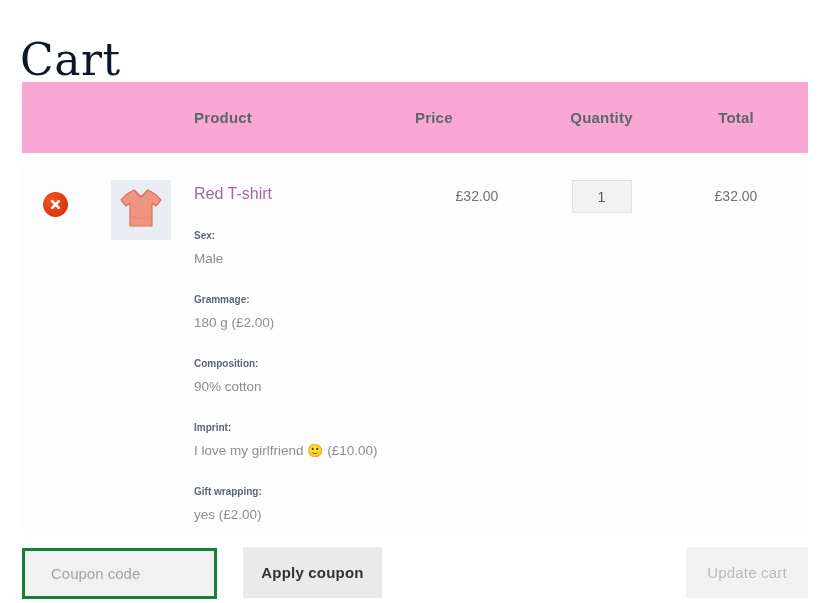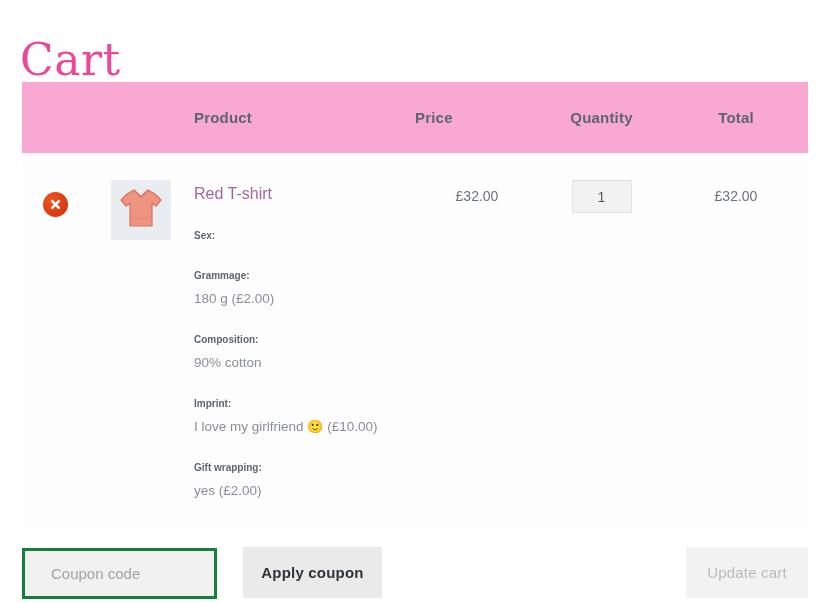--- a/index.html
+++ b/index.html
@@ -23,21 +23,21 @@
 
   
   .page-title {
     position: absolute;
     left: 20px;
     top: 2px;
     font-family: "DejaVu Serif", "Liberation Serif", serif;
     font-size: 44px;
     font-weight: 400;
     letter-spacing: 0.5px;
-    color: #ec4899;
+    color: #0f172a;
     line-height: 58px;
   }
 
   
   .cart-table {
     position: absolute;
     left: 22px;
     top: 82px;
     width: 786px;
     background: #fdfdfd;
@@ -242,20 +242,21 @@
             </svg>
           </span>
         </div>
       </div>
 
       <div class="col-name name-cell">
         <a class="product-link">Red T-shirt</a>
 
         <div class="variation">
           <div class="var-label">Sex:</div>
+          <div class="var-value">Male</div>
         </div>
 
         <div class="variation">
           <div class="var-label">Grammage:</div>
           <div class="var-value">180 g (£2.00)</div>
         </div>
 
         <div class="variation">
           <div class="var-label">Composition:</div>
           <div class="var-value">90% cotton</div>

